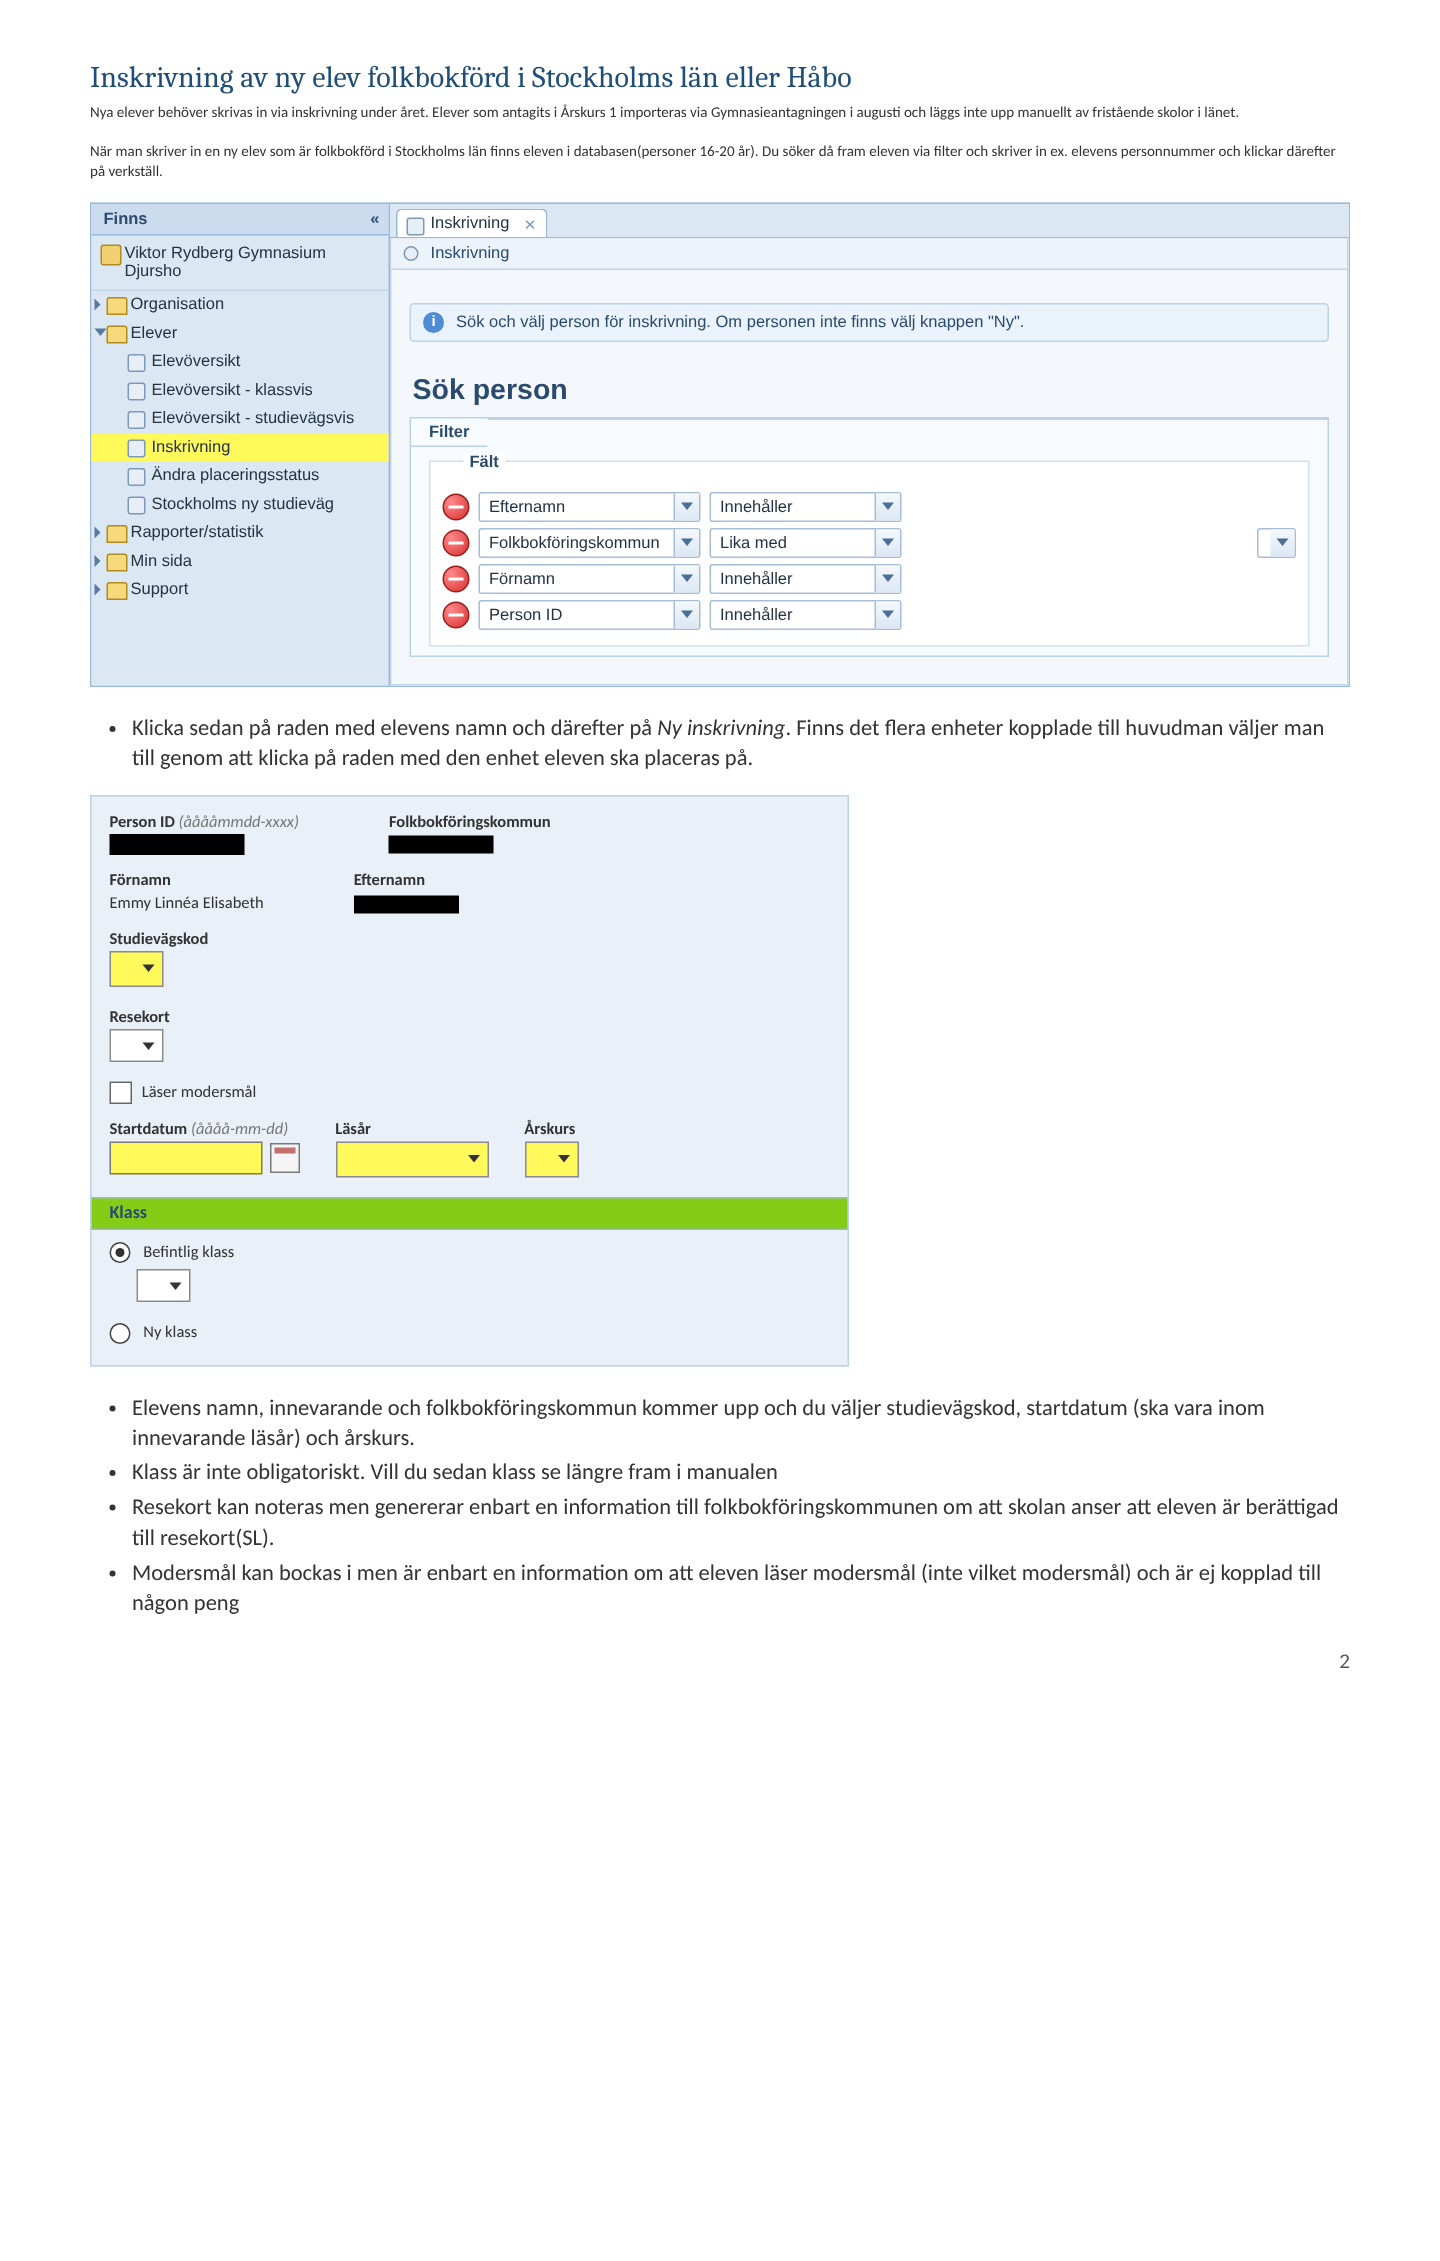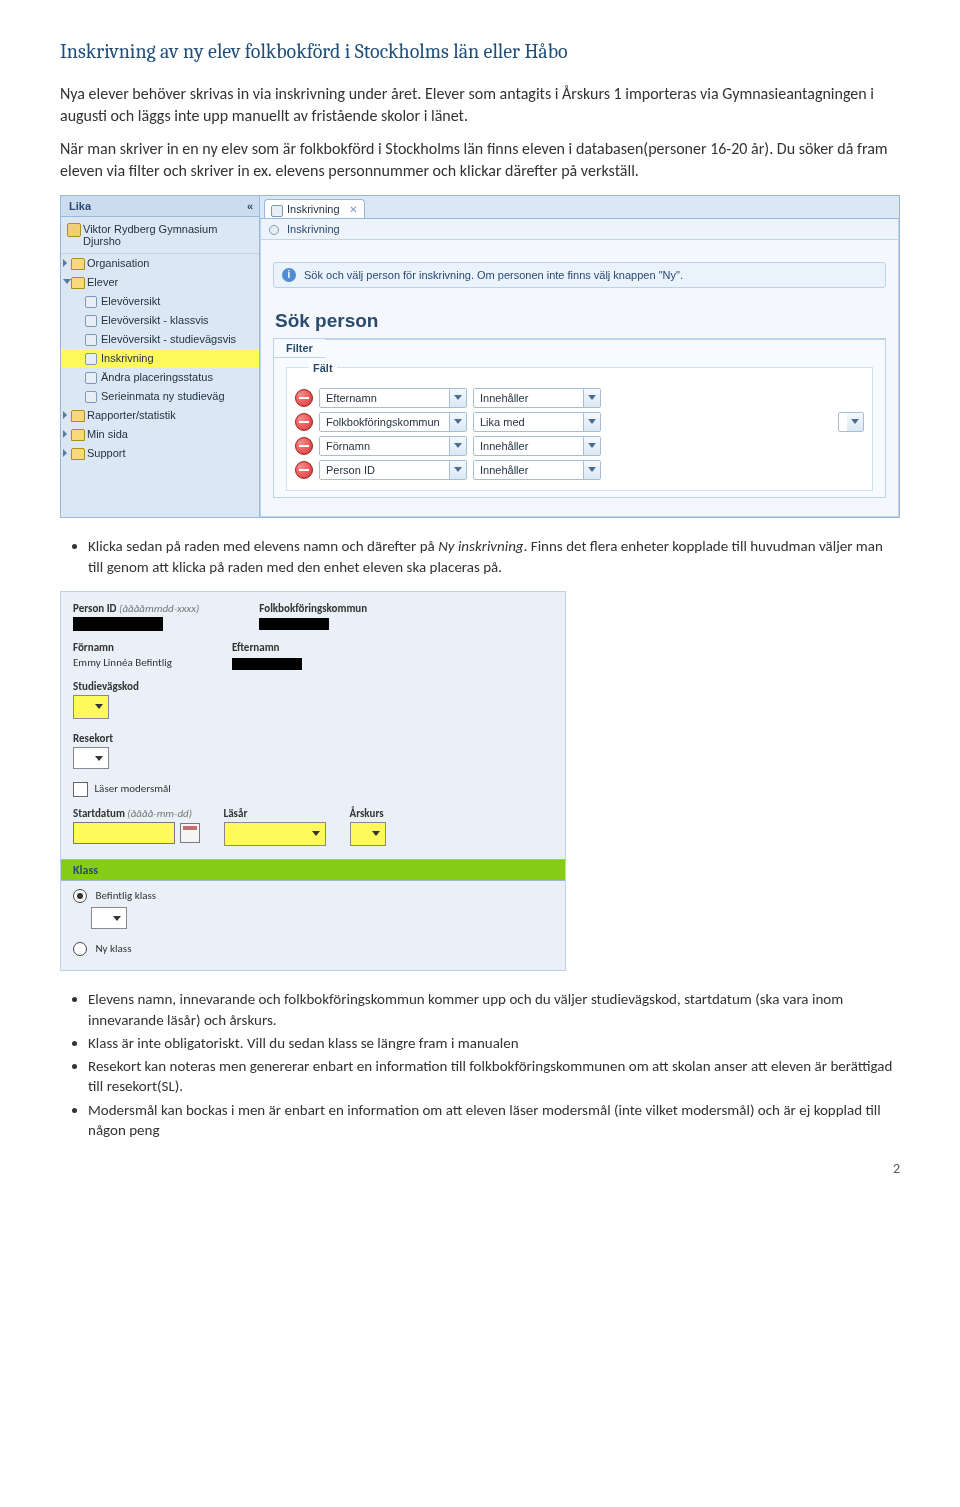--- a/index.html
+++ b/index.html
@@ -13,23 +13,23 @@
     box-sizing: border-box;
   }
   h1 {
     font-family: Cambria, Georgia, serif;
     color: #1f4e79;
     font-size: 20px;
     font-weight: normal;
     margin: 0 0 4px 0;
   }
   .bodytext {
-    font-size: 16px;
+    font-size: 10px;
     line-height: 1.35;
-    margin: 20px 0 0 0;
+    margin: 5px 0 0 0;
   }
   .bodytext + .bodytext { margin-top: 12px; }
   ul.bullets {
     margin: 18px 0 0 10px;
     padding-left: 18px;
     font-size: 15px;
     line-height: 1.35;
   }
   ul.bullets li { margin-bottom: 3px; }
   .italic { font-style: italic; }
@@ -424,34 +424,34 @@
 <body>
 
 <h1>Inskrivning av ny elev folkbokförd i Stockholms län eller Håbo</h1>
 
 <p class="bodytext">Nya elever behöver skrivas in via inskrivning under året. Elever som antagits i Årskurs 1 importeras via Gymnasieantagningen i augusti och läggs inte upp manuellt av fristående skolor i länet.</p>
 <p class="bodytext">När man skriver in en ny elev som är folkbokförd i Stockholms län finns eleven i databasen(personer 16-20 år). Du söker då fram eleven via filter och skriver in ex. elevens personnummer och klickar därefter på verkställ.</p>
 
 <div class="screenshot ss1">
   <div class="meny-col">
     <div class="meny-head">
-      <span>Lika</span>
+      <span>Finns</span>
       <span class="collapse">«</span>
     </div>
     <div class="meny-school">Viktor Rydberg Gymnasium Djursho</div>
 
     <div class="tree-row folder"><span class="tri"></span><span>Organisation</span></div>
 
     <div class="tree-row folder open"><span class="tri"></span><span>Elever</span></div>
     <div class="tree-row child">Elevöversikt</div>
     <div class="tree-row child">Elevöversikt - klassvis</div>
     <div class="tree-row child">Elevöversikt - studievägsvis</div>
     <div class="tree-row child highlight">Inskrivning</div>
     <div class="tree-row child">Ändra placeringsstatus</div>
-    <div class="tree-row child">Serieinmata ny studieväg</div>
+    <div class="tree-row child">Stockholms ny studieväg</div>
 
     <div class="tree-row folder"><span class="tri"></span><span>Rapporter/statistik</span></div>
     <div class="tree-row folder"><span class="tri"></span><span>Min sida</span></div>
     <div class="tree-row folder"><span class="tri"></span><span>Support</span></div>
   </div>
 
   <div class="main-col">
     <div class="tab-bar">
       <div class="tab">
         <span>Inskrivning</span>
@@ -543,21 +543,21 @@
     </div>
     <div>
       <span class="flabel">Folkbokföringskommun</span>
       <span class="redacted2"></span>
     </div>
   </div>
 
   <div class="form-row cols">
     <div>
       <span class="flabel">Förnamn</span>
-      <span class="ftext">Emmy Linnéa Befintlig</span>
+      <span class="ftext">Emmy Linnéa Elisabeth</span>
     </div>
     <div>
       <span class="flabel">Efternamn</span>
       <span class="redacted2"></span>
     </div>
   </div>
 
   <div class="form-row">
     <span class="flabel">Studievägskod</span>
     <span class="select-hl"></span>

